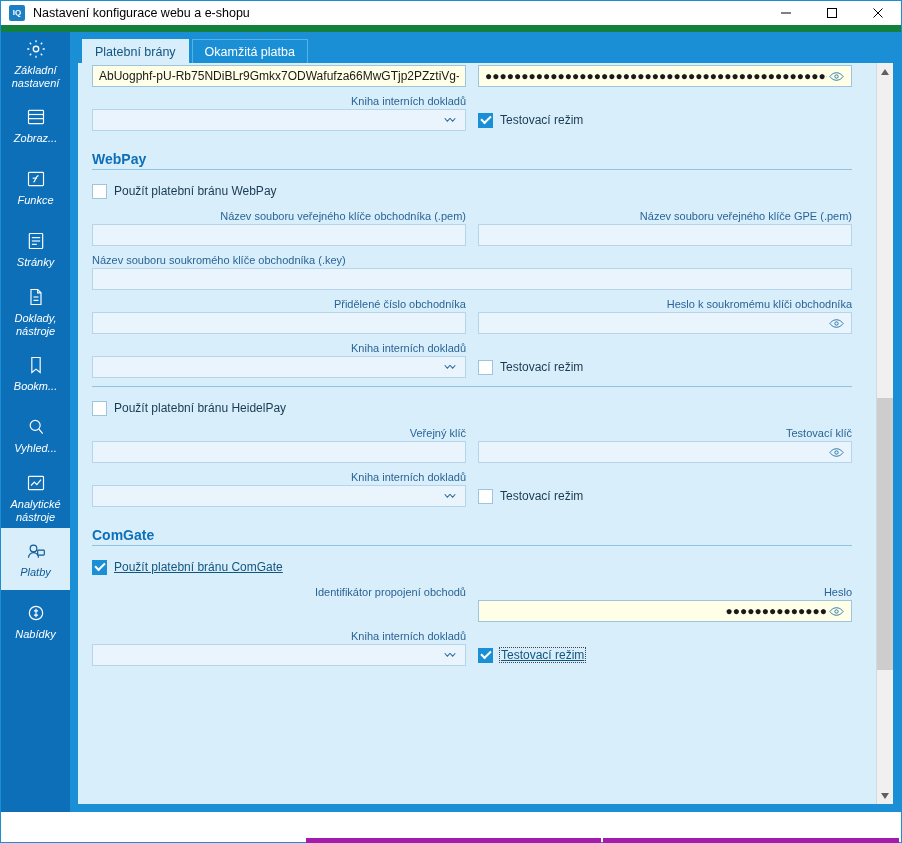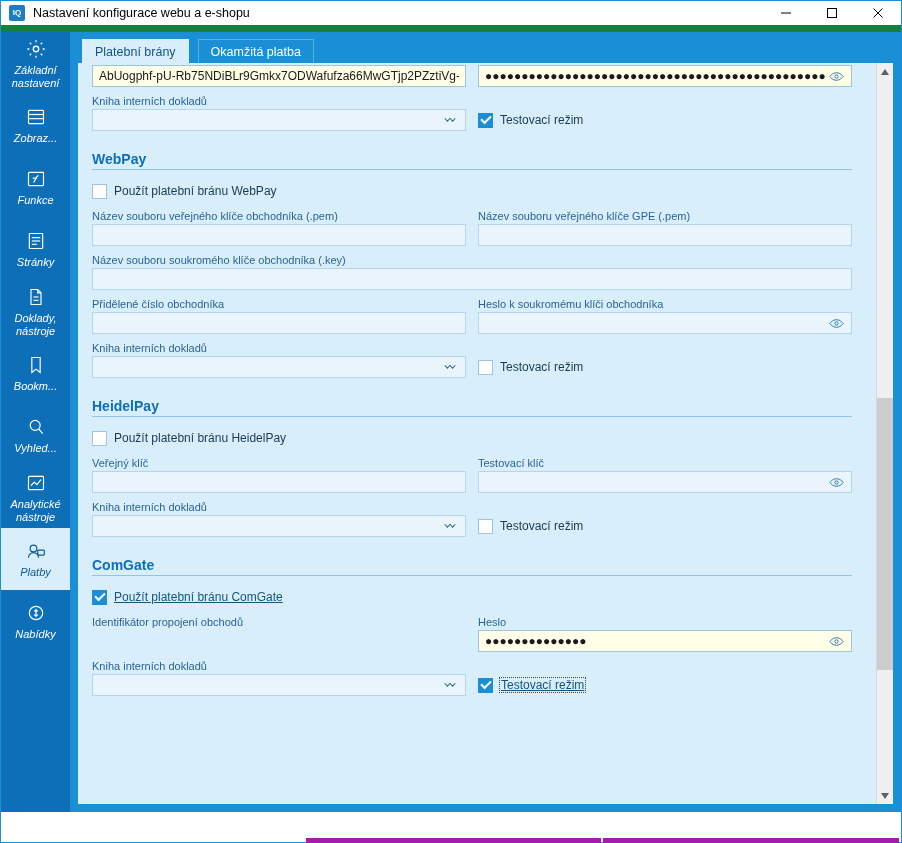--- a/index.html
+++ b/index.html
@@ -92,21 +92,21 @@
     background: #1b8fd6;
     display: flex;
     flex-direction: column;
     padding: 0;
   }
   .tabstrip {
     height: 31px;
     display: flex;
     align-items: flex-end;
     padding-left: 12px;
-    gap: 9px;
+    gap: 3px;
     flex: 0 0 31px;
     padding-top: 9px;
   }
   .tab {
     height: 24px;
     padding: 0 12px;
     display: flex; align-items: center;
     font-size: 12.5px;
     color: #ffffff;
     background: #1b8fd6;
@@ -191,21 +191,21 @@
   .combo-caret {
     width: 18px; height: 20px;
     display: flex; align-items: center; justify-content: center;
     flex: 0 0 18px;
     color: #2a6496;
   }
   .row2 {
     display: flex;
     gap: 12px;
   }
-  .col { flex: 1 1 0; min-width: 0; }
+  .col { flex: 1 1 0; min-width: 0; text-align: right; }
   .grp { margin-bottom: 8px; }
   .section-title {
     color: #0d6fb8;
     font-size: 14px;
     font-weight: bold;
     margin: 20px 0 2px 0;
   }
   .section-rule {
     height: 1px;
     background: #8fc4e4;
@@ -523,21 +523,20 @@
               </div>
               <div class="col">
                 <label class="lbl">&nbsp;</label>
                 <div class="chk-line">
                   <span class="chk"></span>
                   <span class="chk-label">Testovací režim</span>
                 </div>
               </div>
             </div>
 
-            <div class="section-title">HeidelPay</div>
             <div class="section-rule"></div>
 
             <div class="chk-line grp">
               <span class="chk"></span>
               <span class="chk-label">Použít platební bránu HeidelPay</span>
             </div>
 
             <div class="row2 grp">
               <div class="col">
                 <label class="lbl">Veřejný klíč</label>

